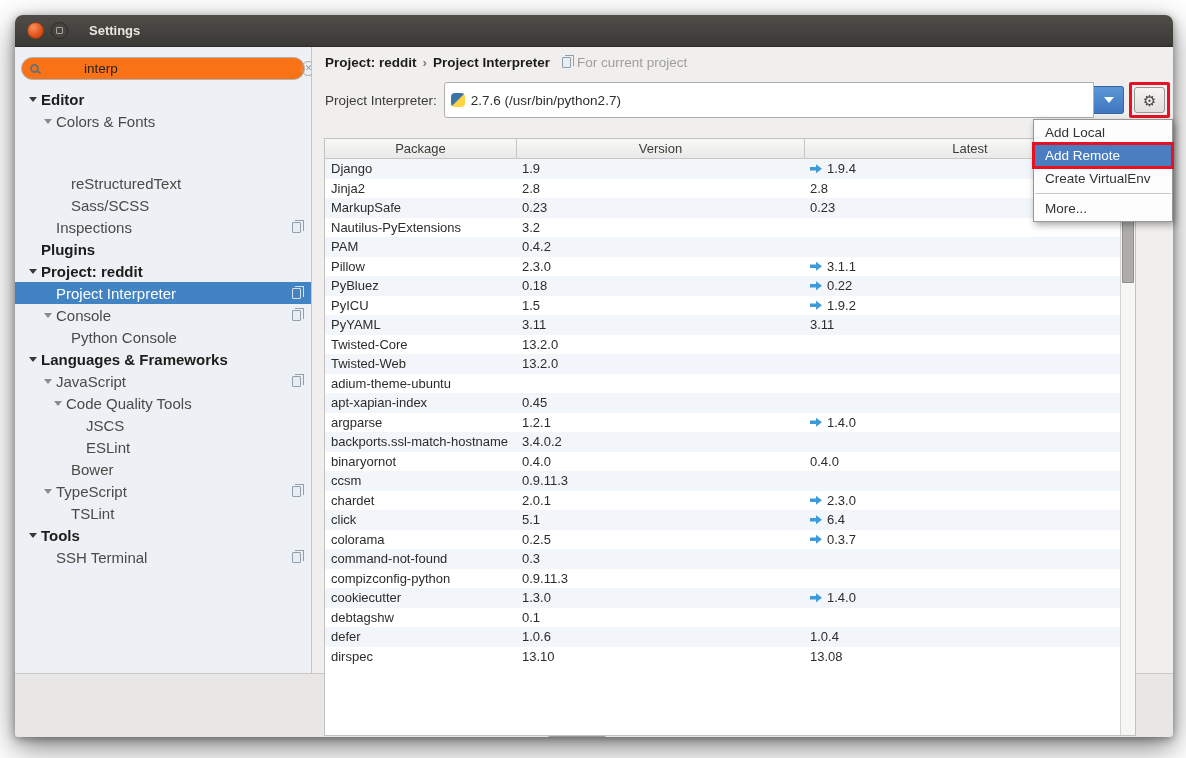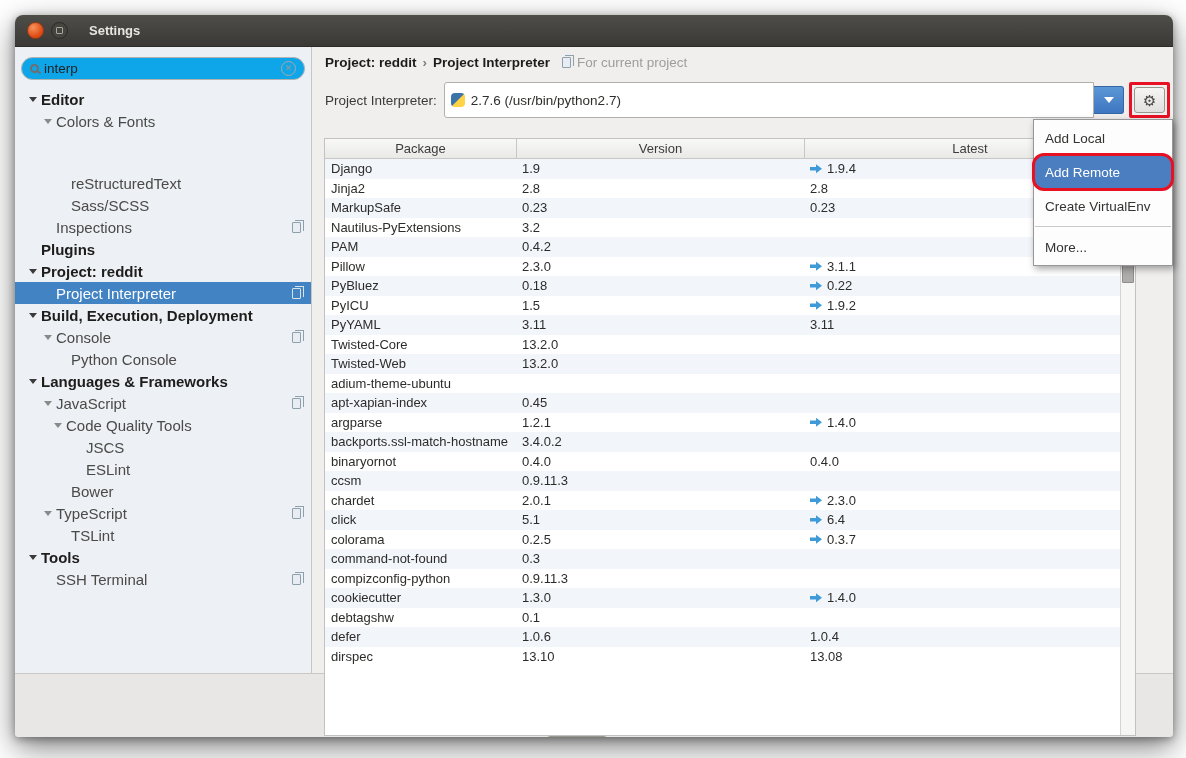--- a/index.html
+++ b/index.html
@@ -24,22 +24,22 @@
   .win-title { color:#e9e6e0; font-weight:bold; font-size:13px; margin-left:14px; }
 
   
   .content-row { display:flex; height:626px; }
   .sidebar { width:297px; background:#edf0f4; border-right:1px solid #c6c6c4;
              display:flex; flex-direction:column; }
   .main { flex:1; position:relative; background:#f0efed; }
 
   
   .search-wrap { padding:10px 6px 4px 6px; }
-  .search-field { height:23px; background:#0ea5e9; border:1px solid #b2b2b0; border-radius:12px;
-                  display:flex; align-items:center; padding:0 8px; }
+  .search-field { height:23px; background:#f97316; border:1px solid #b2b2b0; border-radius:12px;
+                  display:flex; align-items:center; padding:0 8px;gap:40px; }
   .mag-icon { width:9px; height:9px; border:2px solid #6f6f6d; border-radius:50%;
               position:relative; flex:none; margin-right:5px; }
   .mag-icon::after { content:''; position:absolute; width:5px; height:2px; background:#6f6f6d;
                      right:-4px; bottom:-2px; transform:rotate(40deg); }
   .search-field input { flex:1; border:none; outline:none; font-size:13.5px; color:#222;
                         font-family:"Liberation Sans", sans-serif; background:transparent; }
   .clear-icon { width:15px; height:15px; border:1px solid #a8a8a6; border-radius:50%;
                 color:#9a9a98; font-size:9px; line-height:13px; text-align:center; flex:none; }
   .clear-icon::before { content:'\2715'; }
 
@@ -109,22 +109,22 @@
               clip-path:polygon(0 34%, 50% 34%, 50% 8%, 100% 50%, 50% 92%, 50% 66%, 0 66%); }
   .vscroll { position:absolute; top:20px; bottom:0; right:0; width:15px; background:#f6f6f5;
              border-left:1px solid #d4d4d2; }
   .vthumb { position:absolute; left:1px; right:1px; top:60px; height:64px; background:#aeadab;
             border:1px solid #8f8e8c; border-radius:1px; }
 
   
   .context-menu { position:absolute; left:1018px; top:104px; width:140px; background:#fdfdfd;
                   border:1px solid #97979a; box-shadow:2px 3px 7px rgba(0,0,0,.35); z-index:20;
                   padding:1px 0; }
-  .menu-item { height:23px; display:flex; align-items:center; padding:17px 11px; font-size:13.5px;
-               color:#333331; white-space:nowrap;border-radius:10px; }
+  .menu-item { height:23px; display:flex; align-items:center; padding:6px 11px; font-size:13.5px;
+               color:#333331; white-space:nowrap; }
   .menu-item.selected { background:#4a7ec0; color:#fff; }
   .menu-item.annotated { outline:3px solid #e81123; outline-offset:-1px; position:relative;
                          z-index:2; }
   .menu-sep { border-top:1px solid #c9c9c7; margin:3px 1px; }
 
   
   .footer { height:64px; background:#e8e7e5; border-top:1px solid #c9c8c6;
             border-radius:0 0 4px 4px; display:flex; align-items:center; justify-content:flex-end;
             gap:19px; padding-right:35px;flex-direction:column; }
   .btn { height:26px; min-width:62px; padding:0 14px; border:1px solid #97968f; border-radius:4px;
@@ -192,25 +192,20 @@
           <div class="tree-item bold" style="padding-left: 14px;">
     <span class="tri"></span>
     <span class="lbl">Project: reddit</span>
 
   </div>
           <div class="tree-item selected" style="padding-left: 29px;">
     <span class="tri hidden"></span>
     <span class="lbl">Project Interpreter</span>
     <span class="copy-icon"></span>
   </div>
-          <div class="tree-item bold" style="padding-left: 14px;">
-    <span class="tri"></span>
-    <span class="lbl">Build, Execution, Deployment</span>
-
-  </div>
           <div class="tree-item" style="padding-left: 29px;">
     <span class="tri"></span>
     <span class="lbl">Console</span>
     <span class="copy-icon"></span>
   </div>
           <div class="tree-item" style="padding-left: 44px;">
     <span class="tri hidden"></span>
     <span class="lbl">Python Console</span>
 
   </div>

